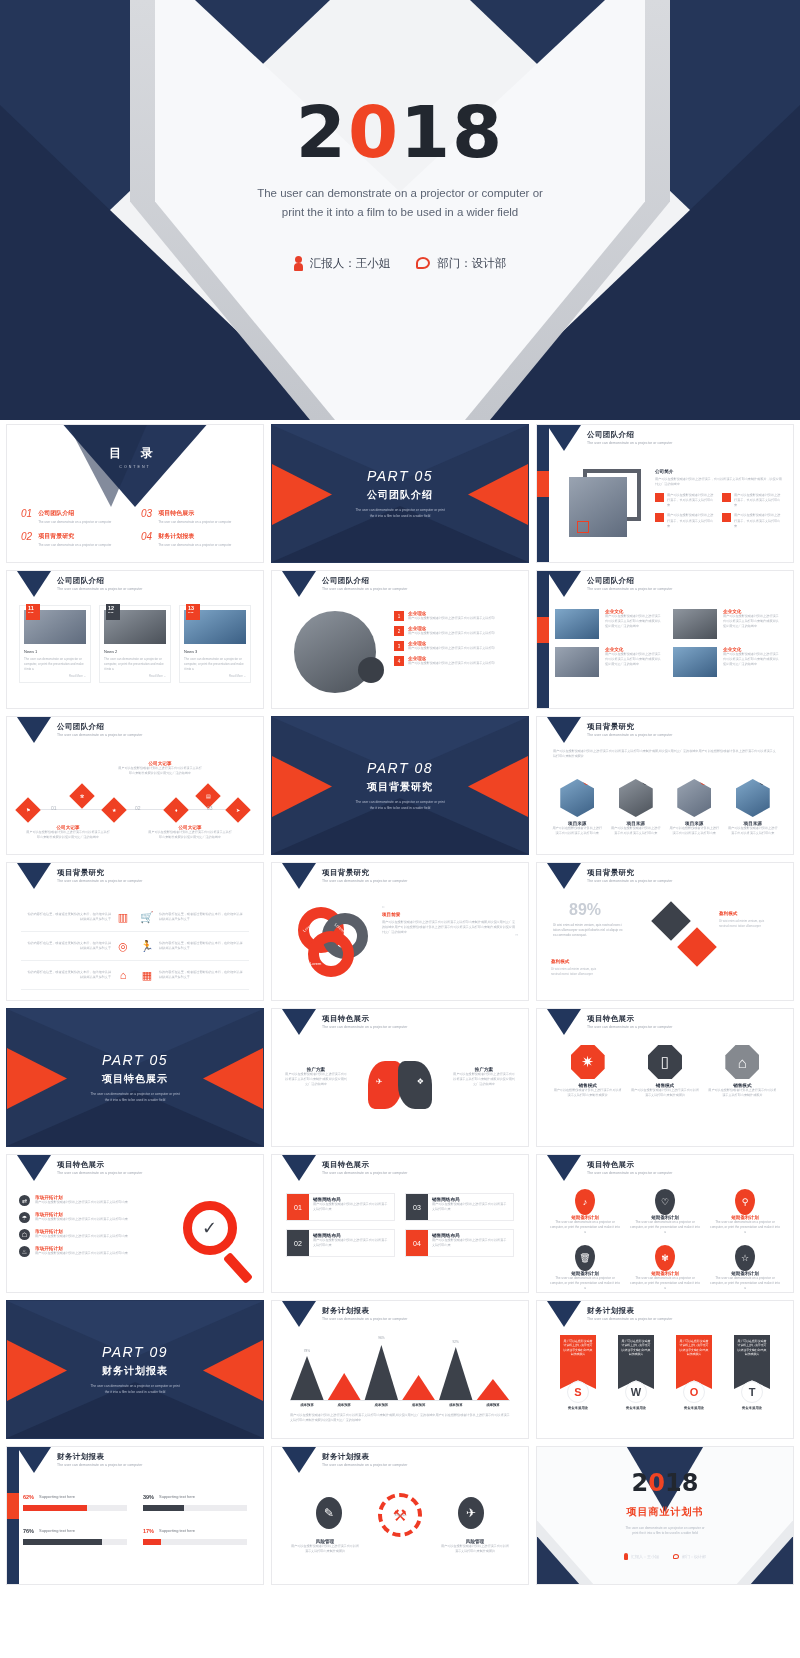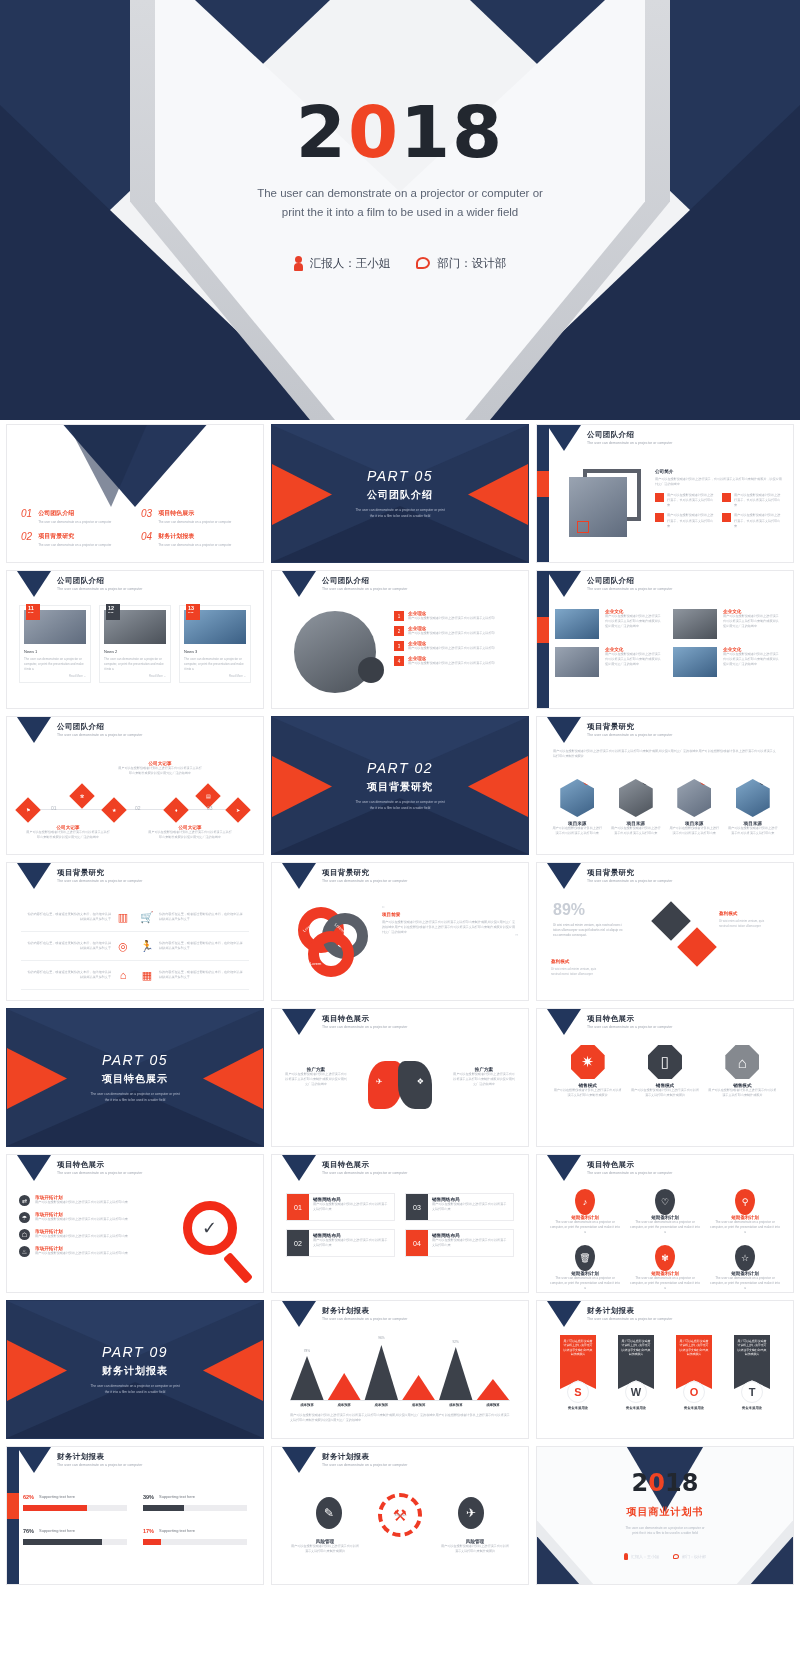--- a/index.html
+++ b/index.html
@@ -220,21 +220,21 @@
          display:flex; align-items:center; justify-content:center; }
 
   
   .rings { position:absolute; left:26px; top:44px; width:72px; height:72px; }
   .ring { position:absolute; width:46px; height:46px; border-radius:50%;
           border:11px solid #ef3a24; }
   .quote { position:absolute; left:110px; top:44px; right:10px; }
   .qm { font-size:8px; color:#d3d7dd; line-height:.6; }
 
   
-  .big-pct { position:absolute; left:16px; top:38px; font-size:16px;
+  .big-pct { position:absolute; left:32px; top:38px; font-size:16px;
              color:#c9ced6; font-weight:bold; }
   .puz { position:absolute; width:28px; height:28px; transform:rotate(45deg); }
   .p-lbl { position:absolute; font-size:4.6px; font-weight:bold; color:#ef4023; }
   .p-bd { position:absolute; font-size:2.9px; color:#b3b8c0; line-height:1.6; width:54px; }
 
   
   .promo { position:absolute; left:50%; top:46px; transform:translateX(-50%);
            width:72px; height:60px; }
 
   
@@ -372,20 +372,24 @@
       </div>
     </div>
   </div>
 </div>
 
 <div class="grid">
 
   <div class="slide">
     <div class="toc-fold"></div>
     <div class="toc-fold2"></div>
+    <div class="toc-h">
+      <div class="t1">目  录</div>
+      <div class="t2">CONTENT</div>
+    </div>
     <div class="toc-list">
       <div class="toc-item">
         <div class="toc-num">01</div>
         <div class="toc-tx">
             <div class="a">公司团队介绍</div>
         <div class="b">The user can demonstrate on a projector or computer</div>
           </div>
       </div>
       <div class="toc-item">
         <div class="toc-num">03</div>
@@ -610,21 +614,21 @@
     <div class="ms-lbl" style="left:128px; top:88px">02</div>
     <div class="ms-lbl" style="left:200px; top:88px">03</div>
   </div>
 
   <div class="slide dark">
     <div class="d-fold-t"></div>
     <div class="d-fold-b"></div>
     <div class="d-tri-l"></div>
     <div class="d-tri-r"></div>
     <div class="d-txt">
-      <div class="d-part">PART 02</div>
+      <div class="d-part">PART 08</div>
       <div class="d-name">项目背景研究</div>
       <div class="d-desc">
         <div>The user can demonstrate on a projector or computer or print</div>
         <div>the it into a film to be used in a wider field</div>
       </div>
     </div>
   </div>
 
   <div class="slide">
     <div class="corner"></div>

